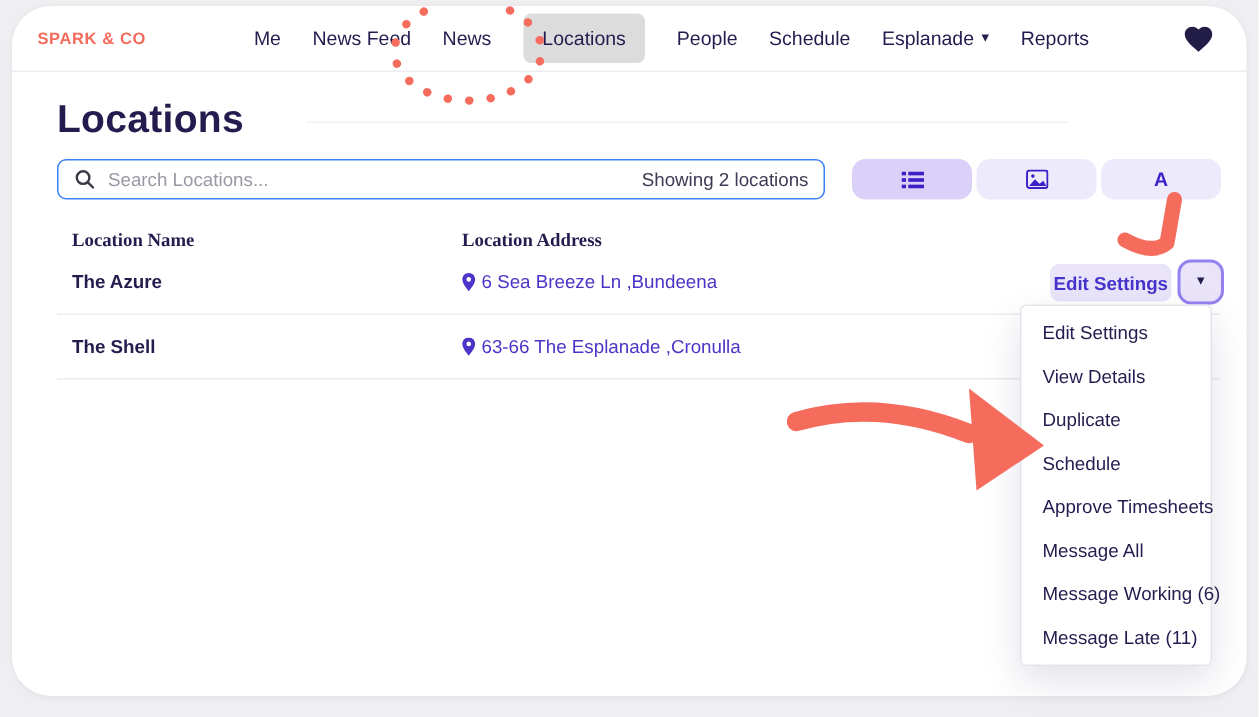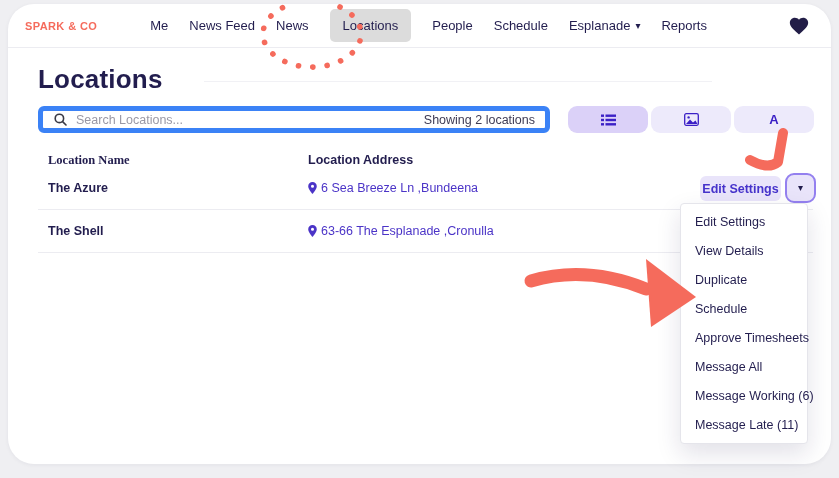--- a/index.html
+++ b/index.html
@@ -17,21 +17,21 @@
     box-shadow:0 1px 4px rgba(30,27,75,0.06);
   }
 
   
   .navbar {
     position:absolute; left:0; top:0; right:0; height:44px;
     display:flex; align-items:center; gap:21px;
     padding:0 20px 0 17px;
     border-bottom:1px solid #ECECF1;
   }
-  .logo { color:#F56B5C; font-size:11px; font-weight:700; letter-spacing:0.4px; margin-right:32px; white-space:nowrap; }
+  .logo { color:#F56B5C; font-size:11px; font-weight:700; letter-spacing:0.4px; margin-right:51px; white-space:nowrap; }
   .nav-item {
     color:#221D4E; font-size:13px; font-weight:500; text-decoration:none;
     white-space:nowrap; cursor:pointer; display:inline-flex; align-items:center; gap:5px;
   }
   .nav-pill { background:#DCDCDC; border-radius:5px; padding:9px 13px; }
   .nav-caret { font-size:10px; line-height:1; color:#221D4E; }
   .heart-wrap { margin-left:auto; display:flex; align-items:center; }
 
   
   .page-title {
@@ -43,42 +43,42 @@
     position:absolute; left:710px; top:62px; width:90px; height:27px;
     background:#3B20C6; color:#fff; font-size:12.5px; font-weight:600;
     border:none; border-radius:8px; cursor:pointer;
     display:flex; align-items:center; justify-content:center;
     font-family:"Liberation Sans", sans-serif;
   }
 
   
   .search-box {
     position:absolute; left:30px; top:102px; width:512px; height:27px;
-    border:5px solid #3b82f6; border-radius:6px; background:#fff;
+    border:1px solid #3b82f6; border-radius:6px; background:#fff;
     display:flex; align-items:center; padding:0 10px 0 11px; gap:9px;
   }
   .search-box input {
     flex:1; border:none; outline:none; font-size:12.5px; color:#221D4E;
     font-family:"Liberation Sans", sans-serif; background:transparent;
   }
   .search-box input::placeholder { color:#9A98A5; }
   .result-count { font-size:12.5px; color:#3E3B54; white-space:nowrap; }
 
   .toggle-btn {
     position:absolute; top:102px; width:80px; height:27px; border:none; cursor:pointer;
     border-radius:9px; display:flex; align-items:center; justify-content:center;
     background:#EDEAFB;
   }
   .toggle-btn.active { background:#DBD1F8; }
   .t1 { left:560px; } .t2 { left:643px; } .t3 { left:726px; }
   .map-glyph { font-size:13px; font-weight:800; color:#3B20C6; }
 
   
   .col-head { position:absolute; top:149px; font-size:12.5px; font-weight:700; color:#221D4E; }
-  .ch1 { left:40px;font-family:Liberation Serif, serif; } .ch2 { left:300px; }
+  .ch1 { left:40px;font-family:Liberation Serif, serif; } .ch2 { left:300px;font-family:Liberation Serif, serif; }
   .trow { position:absolute; left:0; right:0; height:30px; }
   .r1 { top:169px; } .r2 { top:212px; }
   .loc-name { position:absolute; left:40px; top:8px; font-size:12.5px; font-weight:700; color:#221D4E; }
   .loc-link {
     position:absolute; left:300px; top:8px; font-size:12.5px; color:#4B34C7;
     text-decoration:none; display:inline-flex; align-items:center; gap:4px; cursor:pointer;
   }
   .divider { position:absolute; left:30px; right:18px; height:1px; background:#ECECF1; }
   .d1 { top:205px; } .d2 { top:248px; }
 

